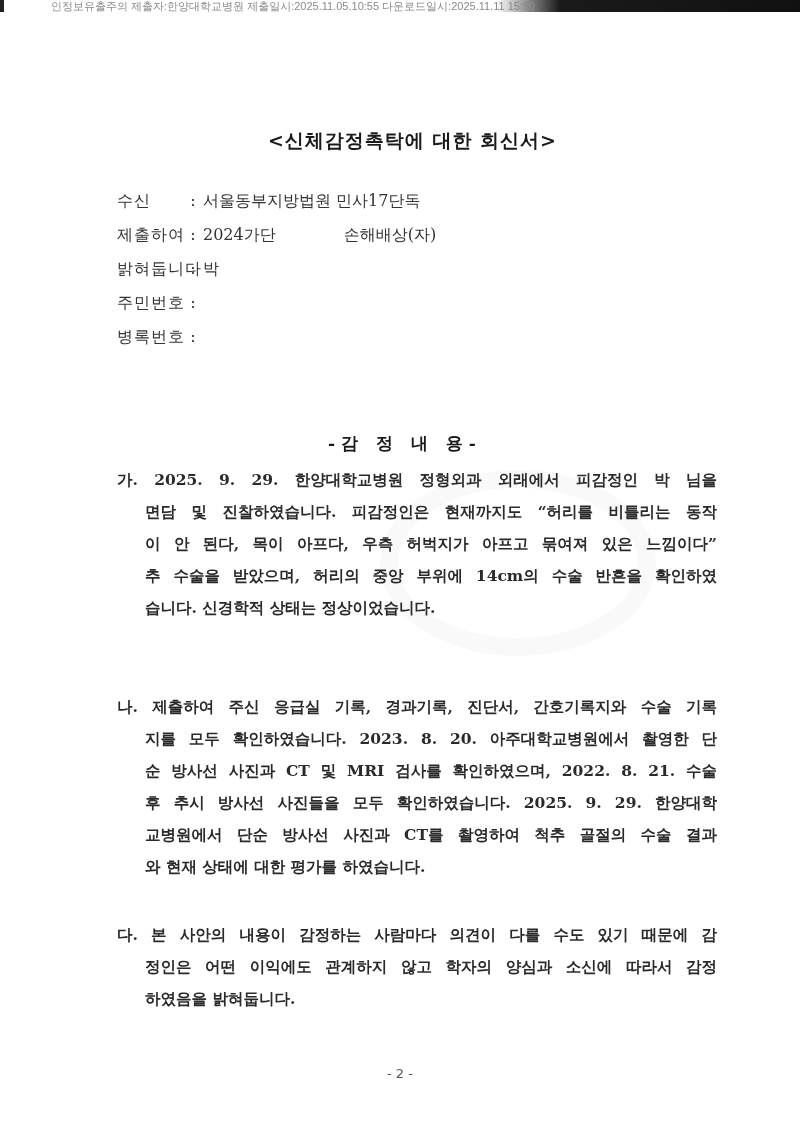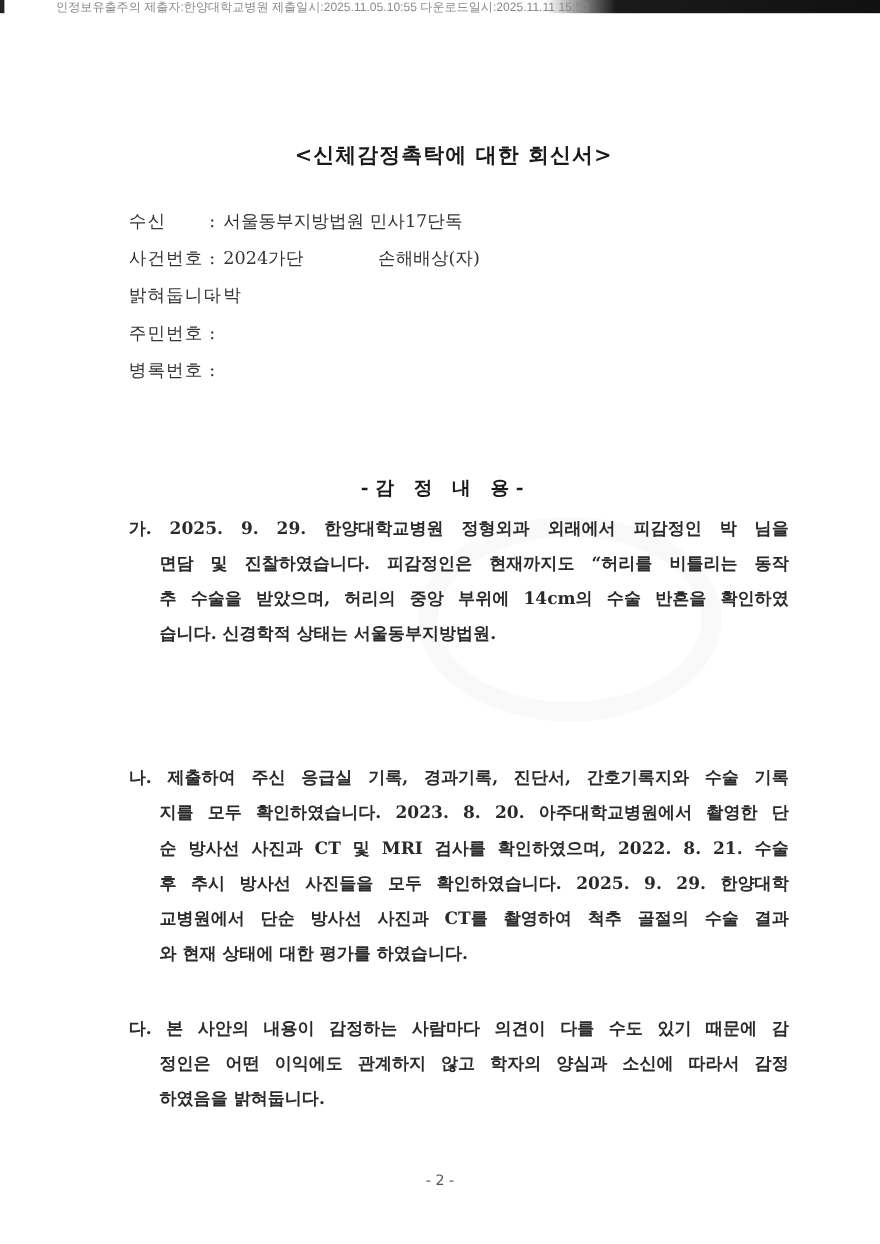--- a/index.html
+++ b/index.html
@@ -57,40 +57,41 @@
 
 <div class="watermark"></div>
 
 <div class="title">&lt;신체감정촉탁에 대한 회신서&gt;</div>
 
 <div class="meta">
   <div class="meta-row">
     <span class="label">수신</span><span class="sep">:</span><span>서울동부지방법원 민사17단독</span>
   </div>
   <div class="meta-row">
-    <span class="label">사건번호</span><span class="sep">:</span><span>2024가단</span><span class="gap"></span><span>손해배상(자)</span>
+    <span class="label">제출하여</span><span class="sep">:</span><span>2024가단</span><span class="gap"></span><span>손해배상(자)</span>
   </div>
   <div class="meta-row">
     <span class="label">밝혀둡니다</span><span class="sep">:</span><span>박</span>
   </div>
   <div class="meta-row">
     <span class="label">주민번호</span><span class="sep">:</span><span></span>
   </div>
   <div class="meta-row">
     <span class="label">병록번호</span><span class="sep">:</span><span></span>
   </div>
 </div>
 
 <div class="section-title">-감 정 내 용-</div>
 
 <div class="para" style="top:464px;">
   <div class="line"><span>가.</span> <span>2025. 9. 29. 한양대학교병원 정형외과 외래에서 피감정인 박 님을</span></div>
   <div class="line indent">면담 및 진찰하였습니다. 피감정인은 현재까지도 “허리를 비틀리는 동작</div>
+  <div class="line indent">이 안 된다, 목이 아프다, 우측 허벅지가 아프고 묶여져 있은 느낌이다”</div>
   <div class="line indent">추 수술을 받았으며, 허리의 중앙 부위에 14cm의 수술 반흔을 확인하였</div>
-  <div class="line indent last">습니다. 신경학적 상태는 서울동부지방법원.</div>
+  <div class="line indent last">습니다. 신경학적 상태는 정상이었습니다.</div>
 </div>
 
 <div class="para" style="top:691px;">
   <div class="line"><span>나.</span> <span>제출하여 주신 응급실 기록, 경과기록, 진단서, 간호기록지와 수술 기록</span></div>
   <div class="line indent">지를 모두 확인하였습니다. 2023. 8. 20. 아주대학교병원에서 촬영한 단</div>
   <div class="line indent">순 방사선 사진과 CT 및 MRI 검사를 확인하였으며, 2022. 8. 21. 수술</div>
   <div class="line indent">후 추시 방사선 사진들을 모두 확인하였습니다. 2025. 9. 29. 한양대학</div>
   <div class="line indent">교병원에서 단순 방사선 사진과 CT를 촬영하여 척추 골절의 수술 결과</div>
   <div class="line indent last">와 현재 상태에 대한 평가를 하였습니다.</div>
 </div>

